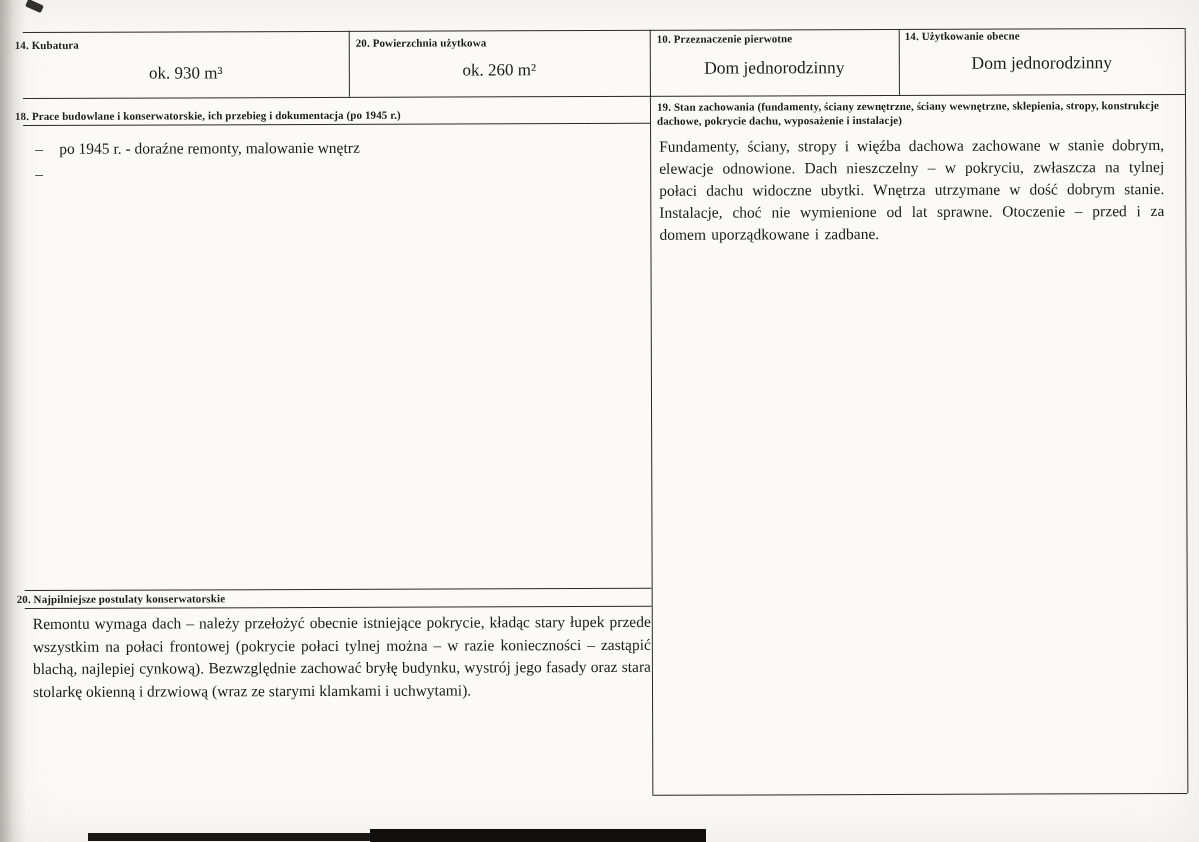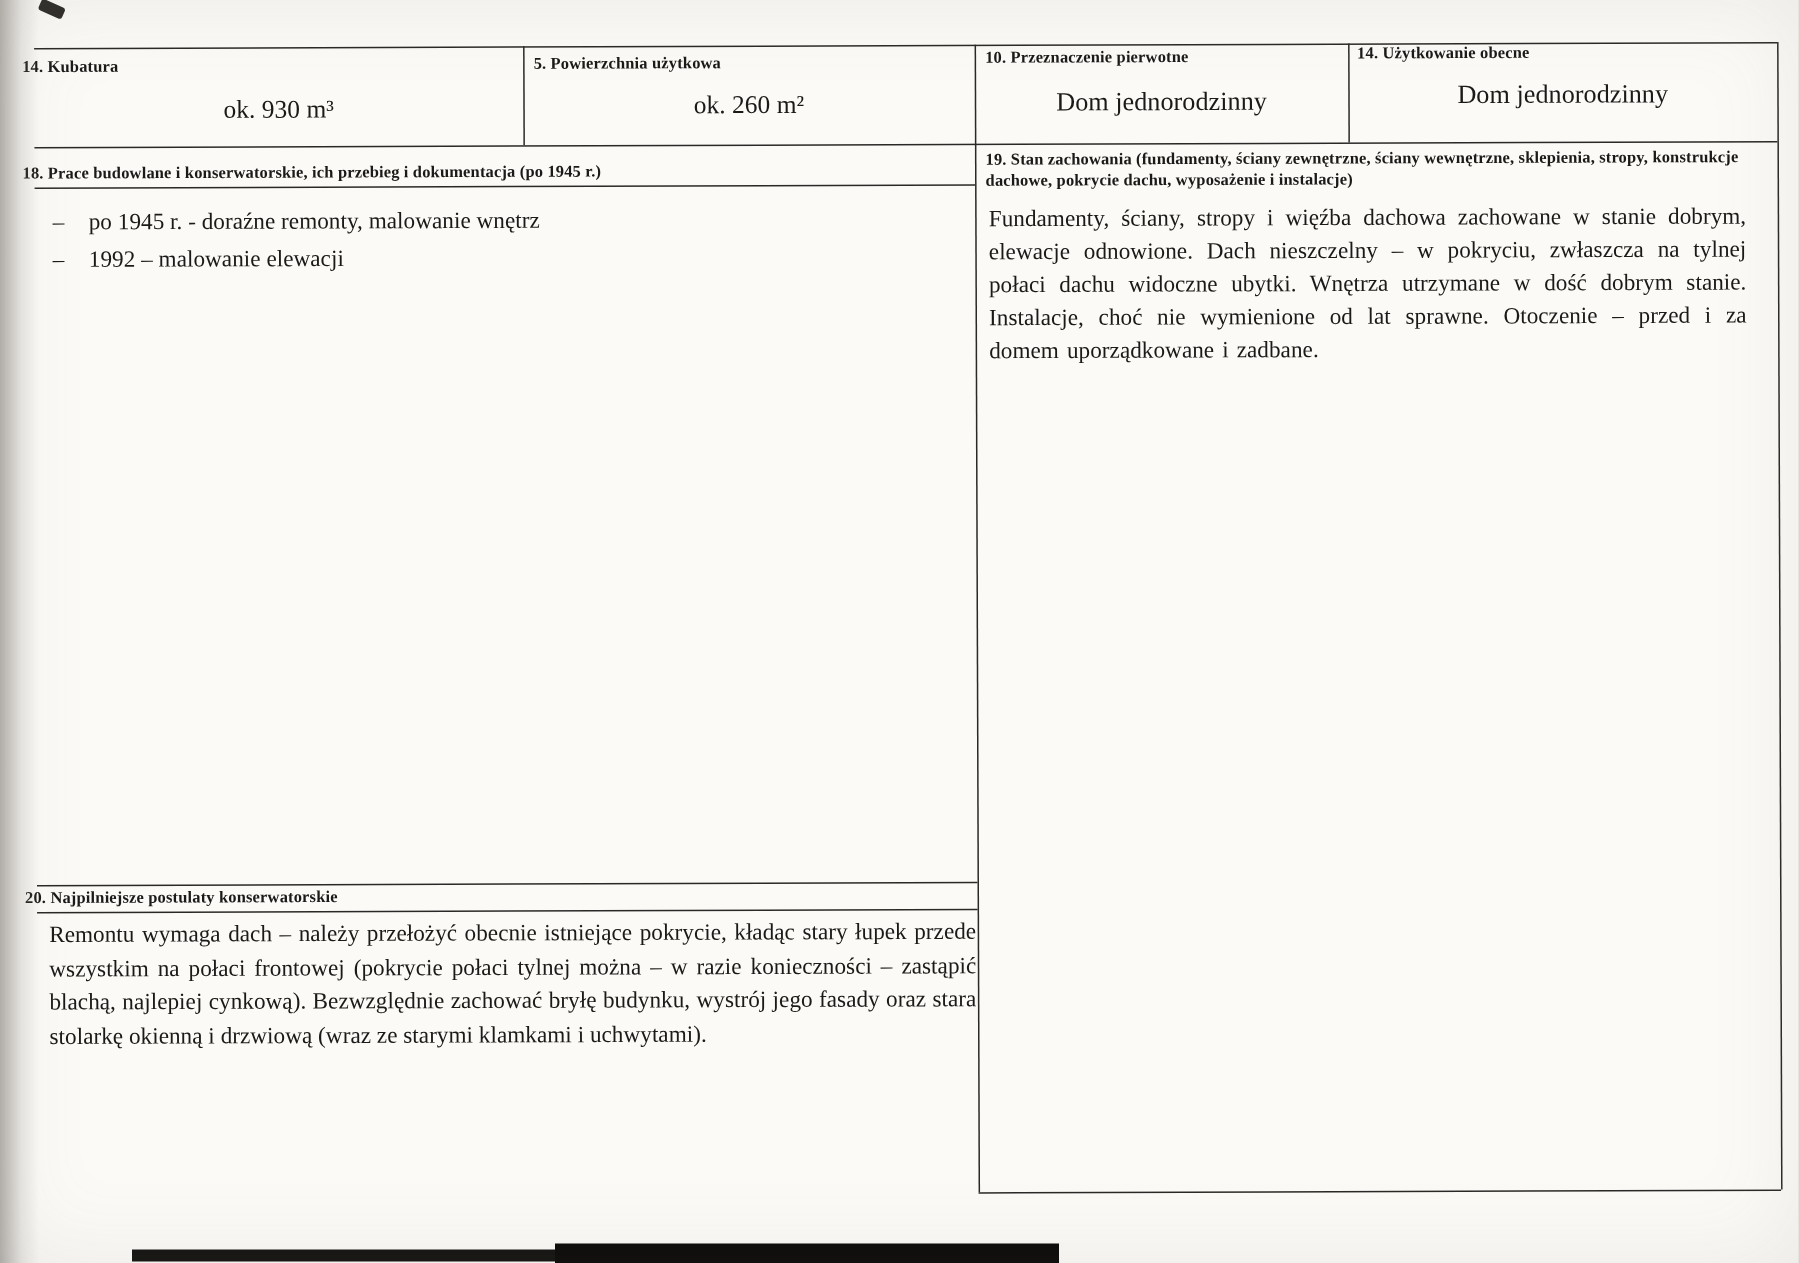--- a/index.html
+++ b/index.html
@@ -79,38 +79,37 @@
     <div class="ln v" style="left:651px; top:30px; height:765px;"></div>
     <div class="ln v" style="left:1186px; top:30px; height:765px;"></div>
     <div class="ln h" style="left:24px; top:123px; width:627px;"></div>
     <div class="ln h" style="left:24px; top:588px; width:627px;"></div>
     <div class="ln h" style="left:24px; top:606px; width:627px;"></div>
     <div class="ln h" style="left:651px; top:795px; width:535px;"></div>
 
     <div class="cell-label" style="left:16px; top:37px;">14. Kubatura</div>
     <div class="cell-value" style="left:24px; top:62px; width:326px;">ok. 930 m³</div>
 
-    <div class="cell-label" style="left:357px; top:36px;">5. Powierzchnia użytkowa</div>
+    <div class="cell-label" style="left:357px; top:36px;">20. Powierzchnia użytkowa</div>
     <div class="cell-value" style="left:350px; top:60px; width:301px;">ok. 260 m²</div>
 
     <div class="cell-label" style="left:658px; top:33px;">10. Przeznaczenie pierwotne</div>
     <div class="cell-value" style="left:651px; top:58px; width:249px; font-size:17.5px;">Dom jednorodzinny</div>
 
     <div class="cell-label" style="left:906px; top:31px;">14. Użytkowanie obecne</div>
     <div class="cell-value" style="left:900px; top:54px; width:286px; font-size:17.5px;">Dom jednorodzinny</div>
 
     <div class="cell-label" style="left:16px; top:108px;">18. Prace budowlane i konserwatorskie, ich przebieg i dokumentacja (po 1945 r.)</div>
     <div class="list" style="left:36px; top:134px; width:600px;">
       <div class="list-item">
         <span class="marker">–</span>
         <span>po 1945 r. - doraźne remonty, malowanie wnętrz</span>
       </div>
       <div class="list-item">
         <span class="marker">–</span>
-        <span>1992 – malowanie elewacji</span>
       </div>
     </div>
 
     <div class="cell-label wrap" style="left:658px; top:100px; width:524px;">19. Stan zachowania (fundamenty, ściany zewnętrzne, ściany wewnętrzne, sklepienia, stropy, konstrukcje dachowe, pokrycie dachu, wyposażenie i instalacje)</div>
     <div class="para" style="left:660px; top:136px; width:505px; word-spacing:1.5px;">Fundamenty, ściany, stropy i więźba dachowa zachowane w stanie dobrym, elewacje odnowione. Dach nieszczelny – w pokryciu, zwłaszcza na tylnej połaci dachu widoczne ubytki. Wnętrza utrzymane w dość dobrym stanie. Instalacje, choć nie wymienione od lat sprawne. Otoczenie – przed i za domem uporządkowane i zadbane.</div>
 
     <div class="cell-label" style="left:16px; top:591px;">20. Najpilniejsze postulaty konserwatorskie</div>
     <div class="para" style="left:32px; top:611px; width:618px; line-height:22.5px;">Remontu wymaga dach – należy przełożyć obecnie istniejące pokrycie, kładąc stary łupek przede wszystkim na połaci frontowej (pokrycie połaci tylnej można – w razie konieczności – zastąpić blachą, najlepiej cynkową). Bezwzględnie zachować bryłę budynku, wystrój jego fasady oraz stara stolarkę okienną i drzwiową (wraz ze starymi klamkami i uchwytami).</div>
 
   </div>

